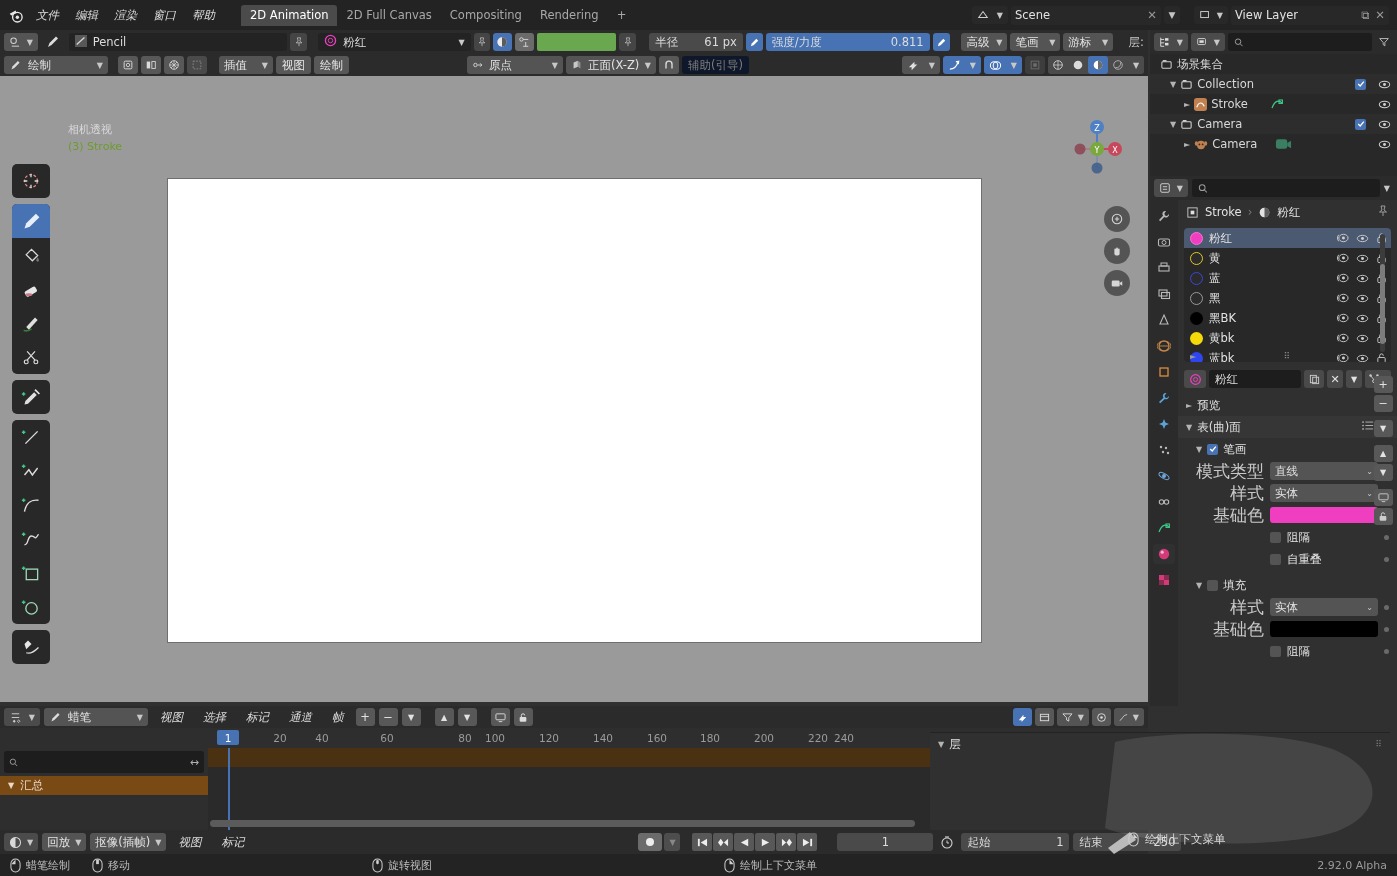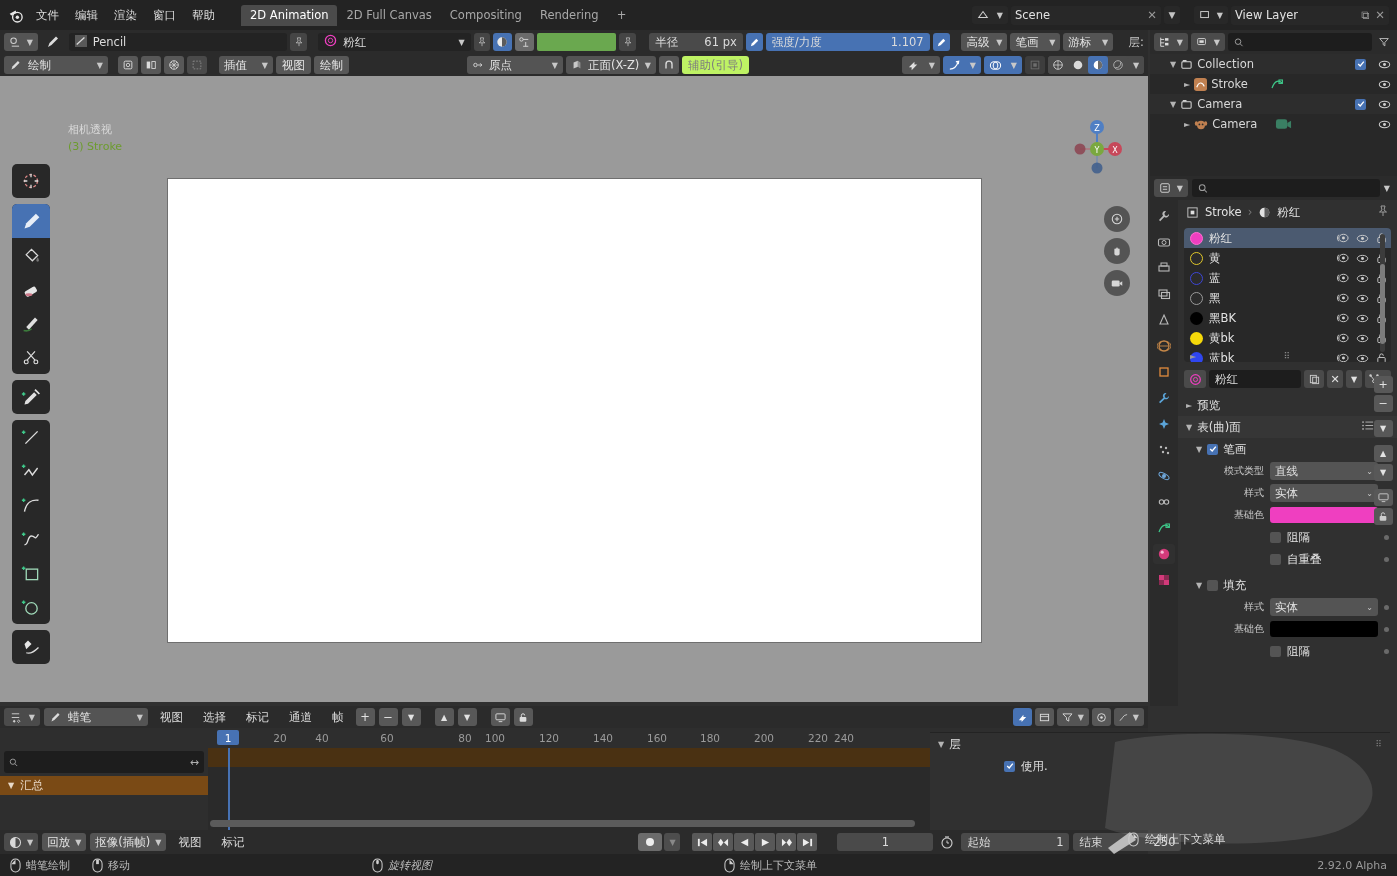--- a/index.html
+++ b/index.html
@@ -17,21 +17,21 @@
         align-items:center; padding:0 6px; color:#e8e8e8; white-space:nowrap; }
   .fld{ background:#232323; border-radius:3px; height:18px; display:flex;
         align-items:center; padding:0 6px; color:#dcdcdc; white-space:nowrap; }
   .drop{ background:#545454; border-radius:3px; height:18px; display:flex;
          align-items:center; padding:0 5px; gap:5px; white-space:nowrap; }
   .chev{ font-size:8px; color:#c8c8c8; margin-left:auto; }
   .icobtn{ width:20px; height:18px; background:#585858; border-radius:3px;
            display:flex; align-items:center; justify-content:center; }
   .blue{ background:#4772b3 !important; }
   .menu{ padding:0 8px; height:18px; display:flex; align-items:center;
-         color:#dcdcdc; white-space:nowrap; }
+         color:#dcdcdc; white-space:nowrap;font-style:italic; }
 
   
   .topbar{ position:absolute; left:0; top:0; width:1397px; height:30px;
            background:#232323; display:flex; align-items:center; padding:0 4px; }
   .blendericon{ width:24px; height:22px; display:flex; align-items:center; justify-content:center; }
   .wstab{ height:21px; padding:0 9px; display:flex; align-items:center;
           border-radius:3px 3px 0 0; color:#a8a8a8; font-size:11.5px; white-space:nowrap;}
   .wstab.active{ background:#4b4b4b; color:#ffffff; }
   .scenefield{ background:#282828; border-radius:3px; height:19px; display:flex;
                align-items:center; padding:0 4px; gap:4px; }
@@ -96,21 +96,21 @@
   .mrow{ height:20px; display:flex; align-items:center; padding:0 4px 0 6px; gap:6px; }
   .mrow.sel{ background:#4b5a70; }
   .swatch{ width:13px; height:13px; border-radius:50%; }
   .micons{ margin-left:auto; display:flex; gap:7px; align-items:center; }
   .mside{ position:absolute; right:4px; top:176px; width:20px;
           display:flex; flex-direction:column; gap:2px; align-items:center; }
   .sbtn{ width:19px; height:17px; background:#585858; border-radius:3px;
          display:flex; align-items:center; justify-content:center; font-size:11px; }
 
   .prow{ height:22px; display:flex; align-items:center; padding:0 8px 0 0; gap:6px; }
-  .plabel{ width:86px; text-align:right; color:#c8c8c8; font-size:10px; }
+  .plabel{ width:86px; text-align:right; color:#c8c8c8; font-size:17px; }
   .dot{ width:5px; height:5px; border-radius:50%; background:#6a6a6a; }
   .secthdr{ height:22px; display:flex; align-items:center; gap:5px; padding:0 8px; }
   .tri{ font-size:8px; color:#b4b4b4; }
   .colbox{ height:16px; border-radius:3px; }
 
   
   .dope{ position:absolute; left:0; top:706px; width:1148px; height:124px;
          background:#282828; }
   .dopehdr{ height:22px; background:#2b2b2b; display:flex; align-items:center;
             gap:4px; padding:0 4px; }
@@ -277,21 +277,21 @@
         <span>半径</span>
         <span>61 px</span>
       </div>
       <div class="icobtn blue" style="width:18px;">
         <svg width="11" height="11" viewBox="0 0 12 12">
             <path d="M2 10 L3 7 L8 2 L10 4 L5 9 Z" fill="#fff"></path>
           </svg>
       </div>
       <div class="fld blue" style="width:172px; justify-content:space-between;">
         <span>强度/力度</span>
-        <span>1.107</span>
+        <span>0.811</span>
       </div>
       <div class="icobtn blue" style="width:18px;">
         <svg width="11" height="11" viewBox="0 0 12 12">
             <path d="M2 10 L3 7 L8 2 L10 4 L5 9 Z" fill="#fff"></path>
           </svg>
       </div>
 
       <div style="width:6px"></div>
       <div class="drop" style="width:48px;">
         <span>高级</span>
@@ -364,21 +364,21 @@
             <path d="M8 2 L11 4 L11 11 L8 9 Z" fill="#8f8f8f"></path>
           </svg>
         <span>正面(X-Z)</span>
         <span class="chev">▼</span>
       </div>
       <div class="icobtn">
         <svg width="12" height="12" viewBox="0 0 14 14">
             <path d="M3.5 11 V6 a3.5 3.5 0 0 1 7 0 V11" fill="none" stroke="#dcdcdc" stroke-width="1.6"></path>
           </svg>
       </div>
-      <div class="btn" style="background:#bef264; color:#7e7e7e;text-align:right;">辅助(引导)</div>
+      <div class="btn" style="background:#0f172a; color:#7e7e7e;text-align:right;">辅助(引导)</div>
 
       <div style="margin-left:auto; display:flex; gap:3px; align-items:center;">
         <div class="drop" style="width:38px;">
           <svg width="13" height="13" viewBox="0 0 14 14">
               <path d="M2 9 L8 3 L8 6 L11 6 L5 12 L5 9 Z" fill="#e0e0e0"></path>
             </svg>
           <span class="chev">▼</span>
         </div>
         <div class="drop blue" style="width:38px;">
           <svg width="13" height="13" viewBox="0 0 14 14">
@@ -596,20 +596,27 @@
           </svg>
         <input style="background: transparent; border: none; outline: none; color: rgb(221, 221, 221); font-size: 11px; width: 100%; font-family: inherit;" placeholder="">
       </div>
       <div class="icobtn" style="background:transparent; width:18px;">
         <svg width="12" height="12" viewBox="0 0 14 14">
             <path d="M2 3 h10 L8 7.5 v4 L6 10 V7.5 Z" fill="none" stroke="#bdbdbd" stroke-width="1.1"></path>
           </svg>
       </div>
     </div>
 
+    <div class="otrow" style="padding-left:10px;">
+      <svg width="13" height="13" viewBox="0 0 14 14">
+          <rect x="2" y="4" width="10" height="7" rx="1" fill="none" stroke="#cfcfcf" stroke-width="1.1"></rect>
+          <rect x="3" y="2.2" width="4" height="1.6" fill="#cfcfcf"></rect>
+        </svg>
+      <span class="otname">场景集合</span>
+    </div>
 
     <div class="otrow alt" style="padding-left:20px;">
       <span class="tri">▼</span>
       <svg width="13" height="13" viewBox="0 0 14 14">
           <rect x="2" y="4" width="10" height="7" rx="1" fill="none" stroke="#d8d8d8" stroke-width="1.1"></rect>
           <rect x="3" y="2.2" width="4" height="1.6" fill="#d8d8d8"></rect>
         </svg>
       <span class="otname">Collection</span>
       <div class="otright">
         <div class="cbx">
@@ -1230,29 +1237,20 @@
     </div>
     <div class="hscroll"></div>
   </div>
 
   <div class="layerpanel">
     <div class="secthdr">
       <span class="tri">▼</span>
       <span>层</span>
       <span style="margin-left:auto; color:#7a7a7a; font-size:9px;">⠿</span>
     </div>
-    <div class="prow" style="padding-left:0;">
-      <span class="plabel" style="width:68px;"></span>
-      <span class="cbx">
-          <svg width="8" height="8" viewBox="0 0 10 10">
-            <path d="M1.5 5 L4 7.5 L8.5 2" fill="none" stroke="#fff" stroke-width="1.7"></path>
-          </svg>
-        </span>
-      <span>使用.</span>
-    </div>
   </div>
 
   <div class="tlbar">
     <div class="drop" style="width:36px; background:#4b4b4b;">
       <svg width="13" height="13" viewBox="0 0 14 14">
           <circle cx="7" cy="7" r="5.4" fill="none" stroke="#d8d8d8" stroke-width="1.1"></circle>
           <path d="M7 1.6 A5.4 5.4 0 0 0 7 12.4 Z" fill="#d8d8d8"></path>
         </svg>
       <span class="chev">▼</span>
     </div>
@@ -1357,21 +1355,21 @@
         </svg>
       <span>蜡笔绘制</span>
     </div>
     <div class="sitem">
       <svg width="11" height="15" viewBox="0 0 12 16">
           <rect x="1" y="1" width="10" height="14" rx="5" fill="none" stroke="#cfcfcf" stroke-width="1.1"></rect>
           <path d="M4.5 1.5 h3 v5 h-3 Z" fill="#cfcfcf"></path>
         </svg>
       <span>移动</span>
     </div>
-    <div class="sitem" style="margin-left:220px;font-style:italic;">
+    <div class="sitem" style="margin-left:220px;">
       <svg width="11" height="15" viewBox="0 0 12 16">
           <rect x="1" y="1" width="10" height="14" rx="5" fill="none" stroke="#cfcfcf" stroke-width="1.1"></rect>
           <rect x="4.6" y="2" width="2.8" height="4.5" rx="1.2" fill="#cfcfcf"></rect>
         </svg>
       <span>旋转视图</span>
     </div>
     <div class="sitem" style="margin-left:270px;">
       <svg width="11" height="15" viewBox="0 0 12 16">
           <rect x="1" y="1" width="10" height="14" rx="5" fill="none" stroke="#cfcfcf" stroke-width="1.1"></rect>
           <path d="M6 1.5 v5 H10.6" fill="#cfcfcf"></path>

